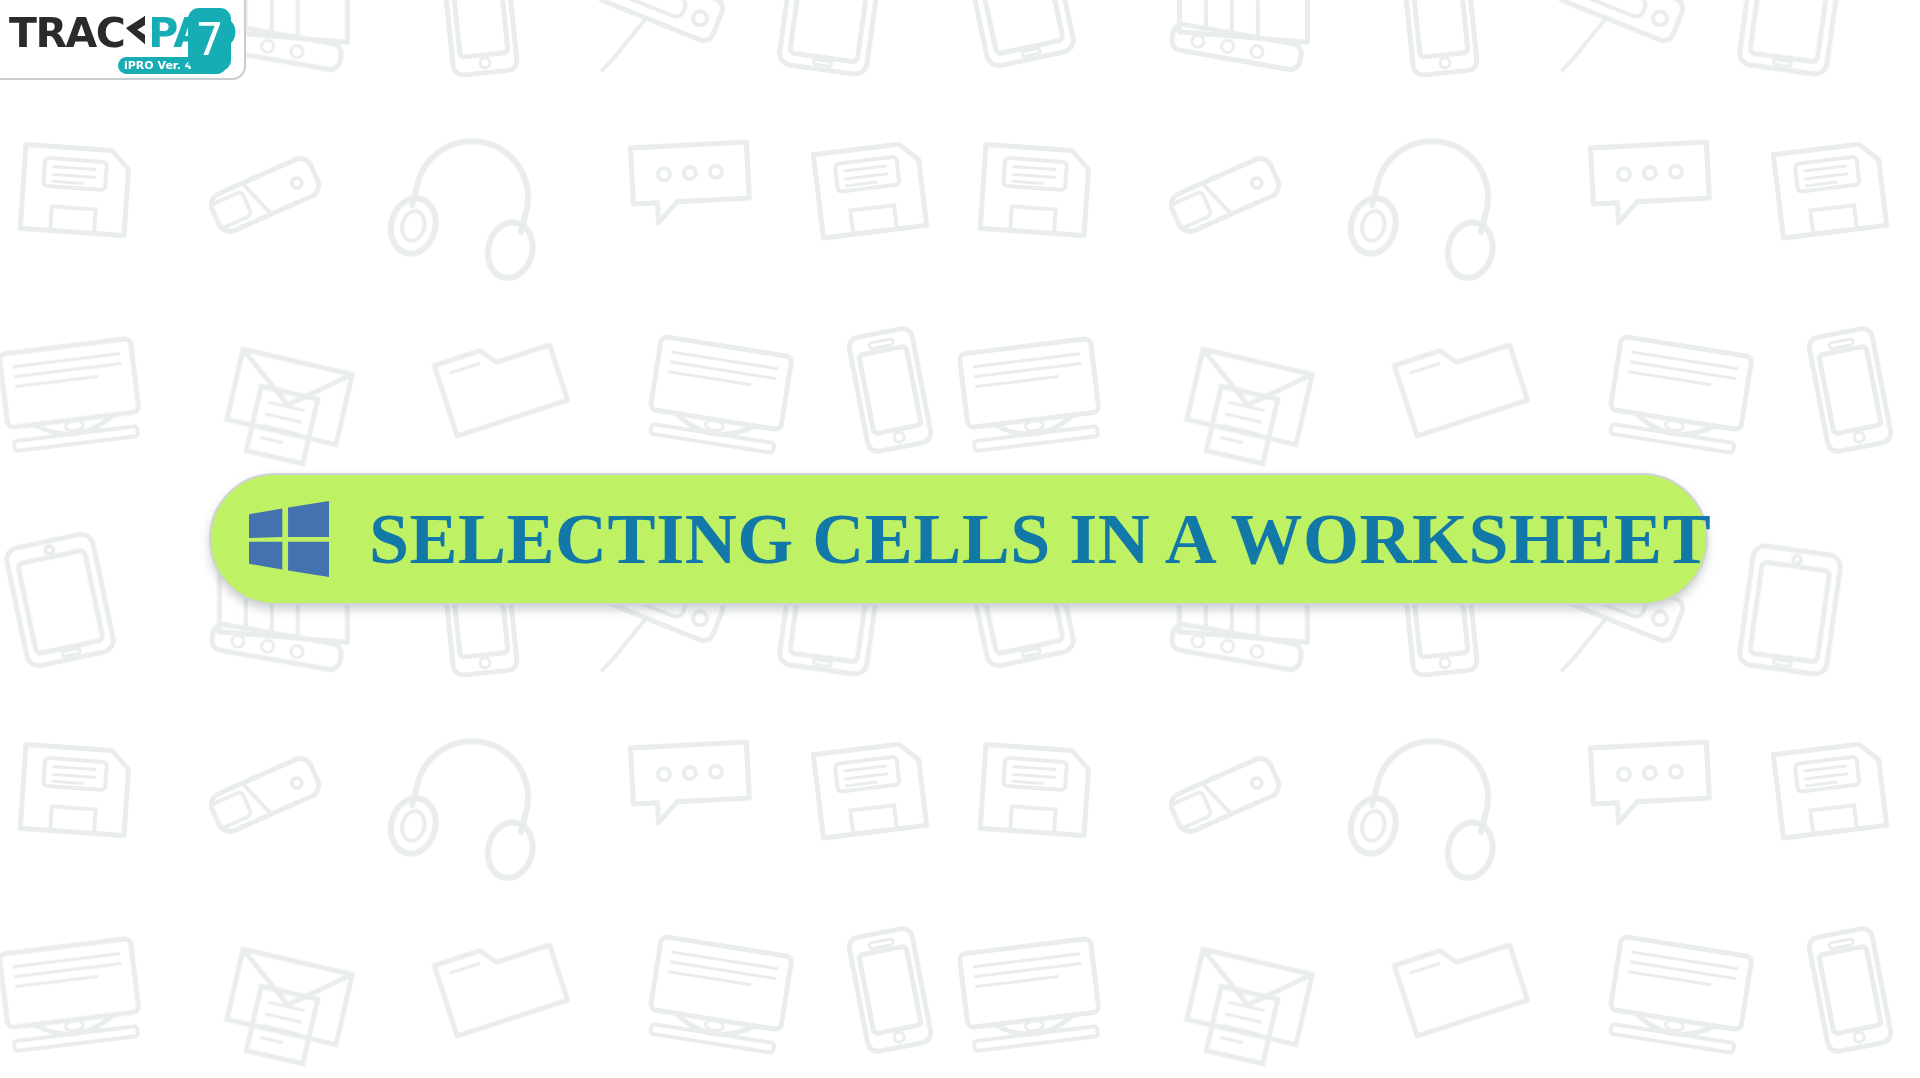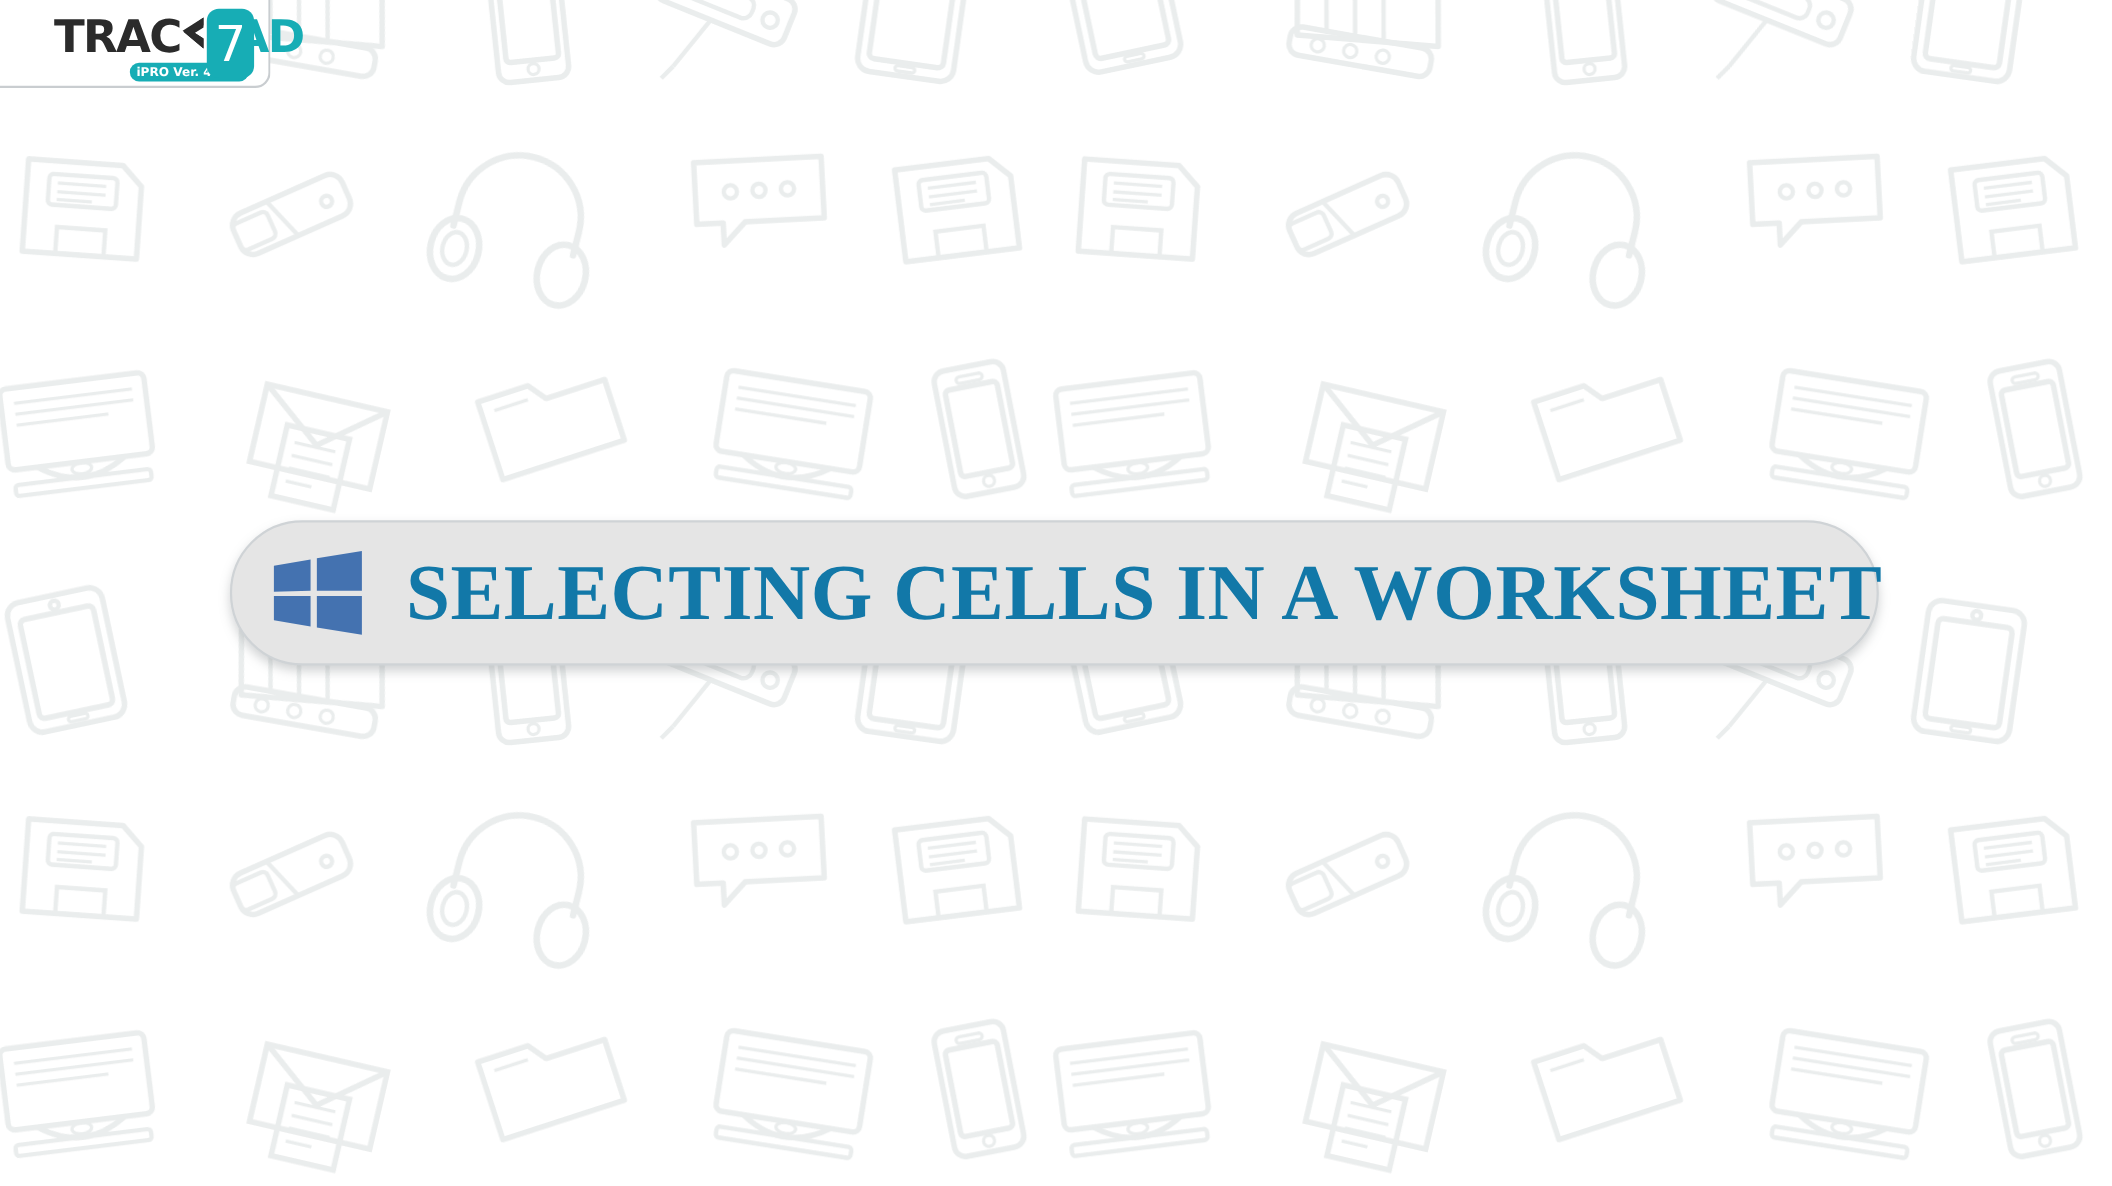--- a/index.html
+++ b/index.html
@@ -57,21 +57,21 @@
     position: absolute;
     left: 9px;
     top: 11px;
     font-family: "DejaVu Sans", sans-serif;
     font-weight: bold;
     font-size: 41px;
     letter-spacing: -1.5px;
     line-height: 44px;
     white-space: nowrap;
   }
-  .wm-dark { color: #2b2b2b; margin-left: 40px; }
+  .wm-dark { color: #2b2b2b; }
   .wm-teal { color: #17adb5; }
   .wm-k {
     display: inline-block;
     position: relative;
     width: 24px;
     color: #2b2b2b;
   }
   .ver-badge {
     position: absolute;
     left: 118px;
@@ -107,21 +107,21 @@
     text-align: center;
   }
 
   
   .title-pill {
     position: absolute;
     left: 209px;
     top: 473px;
     width: 1499px;
     height: 132px;
-    background: #e5e5e5;
+    background: #bef264;
     border: 2px solid #cfd3d6;
     border-radius: 66px;
     box-sizing: border-box;
     box-shadow: 0 5px 10px rgba(120,125,130,0.35);
     display: flex;
     align-items: center;
     padding-left: 36px;
     z-index: 10;
   }
   .win-logo {

